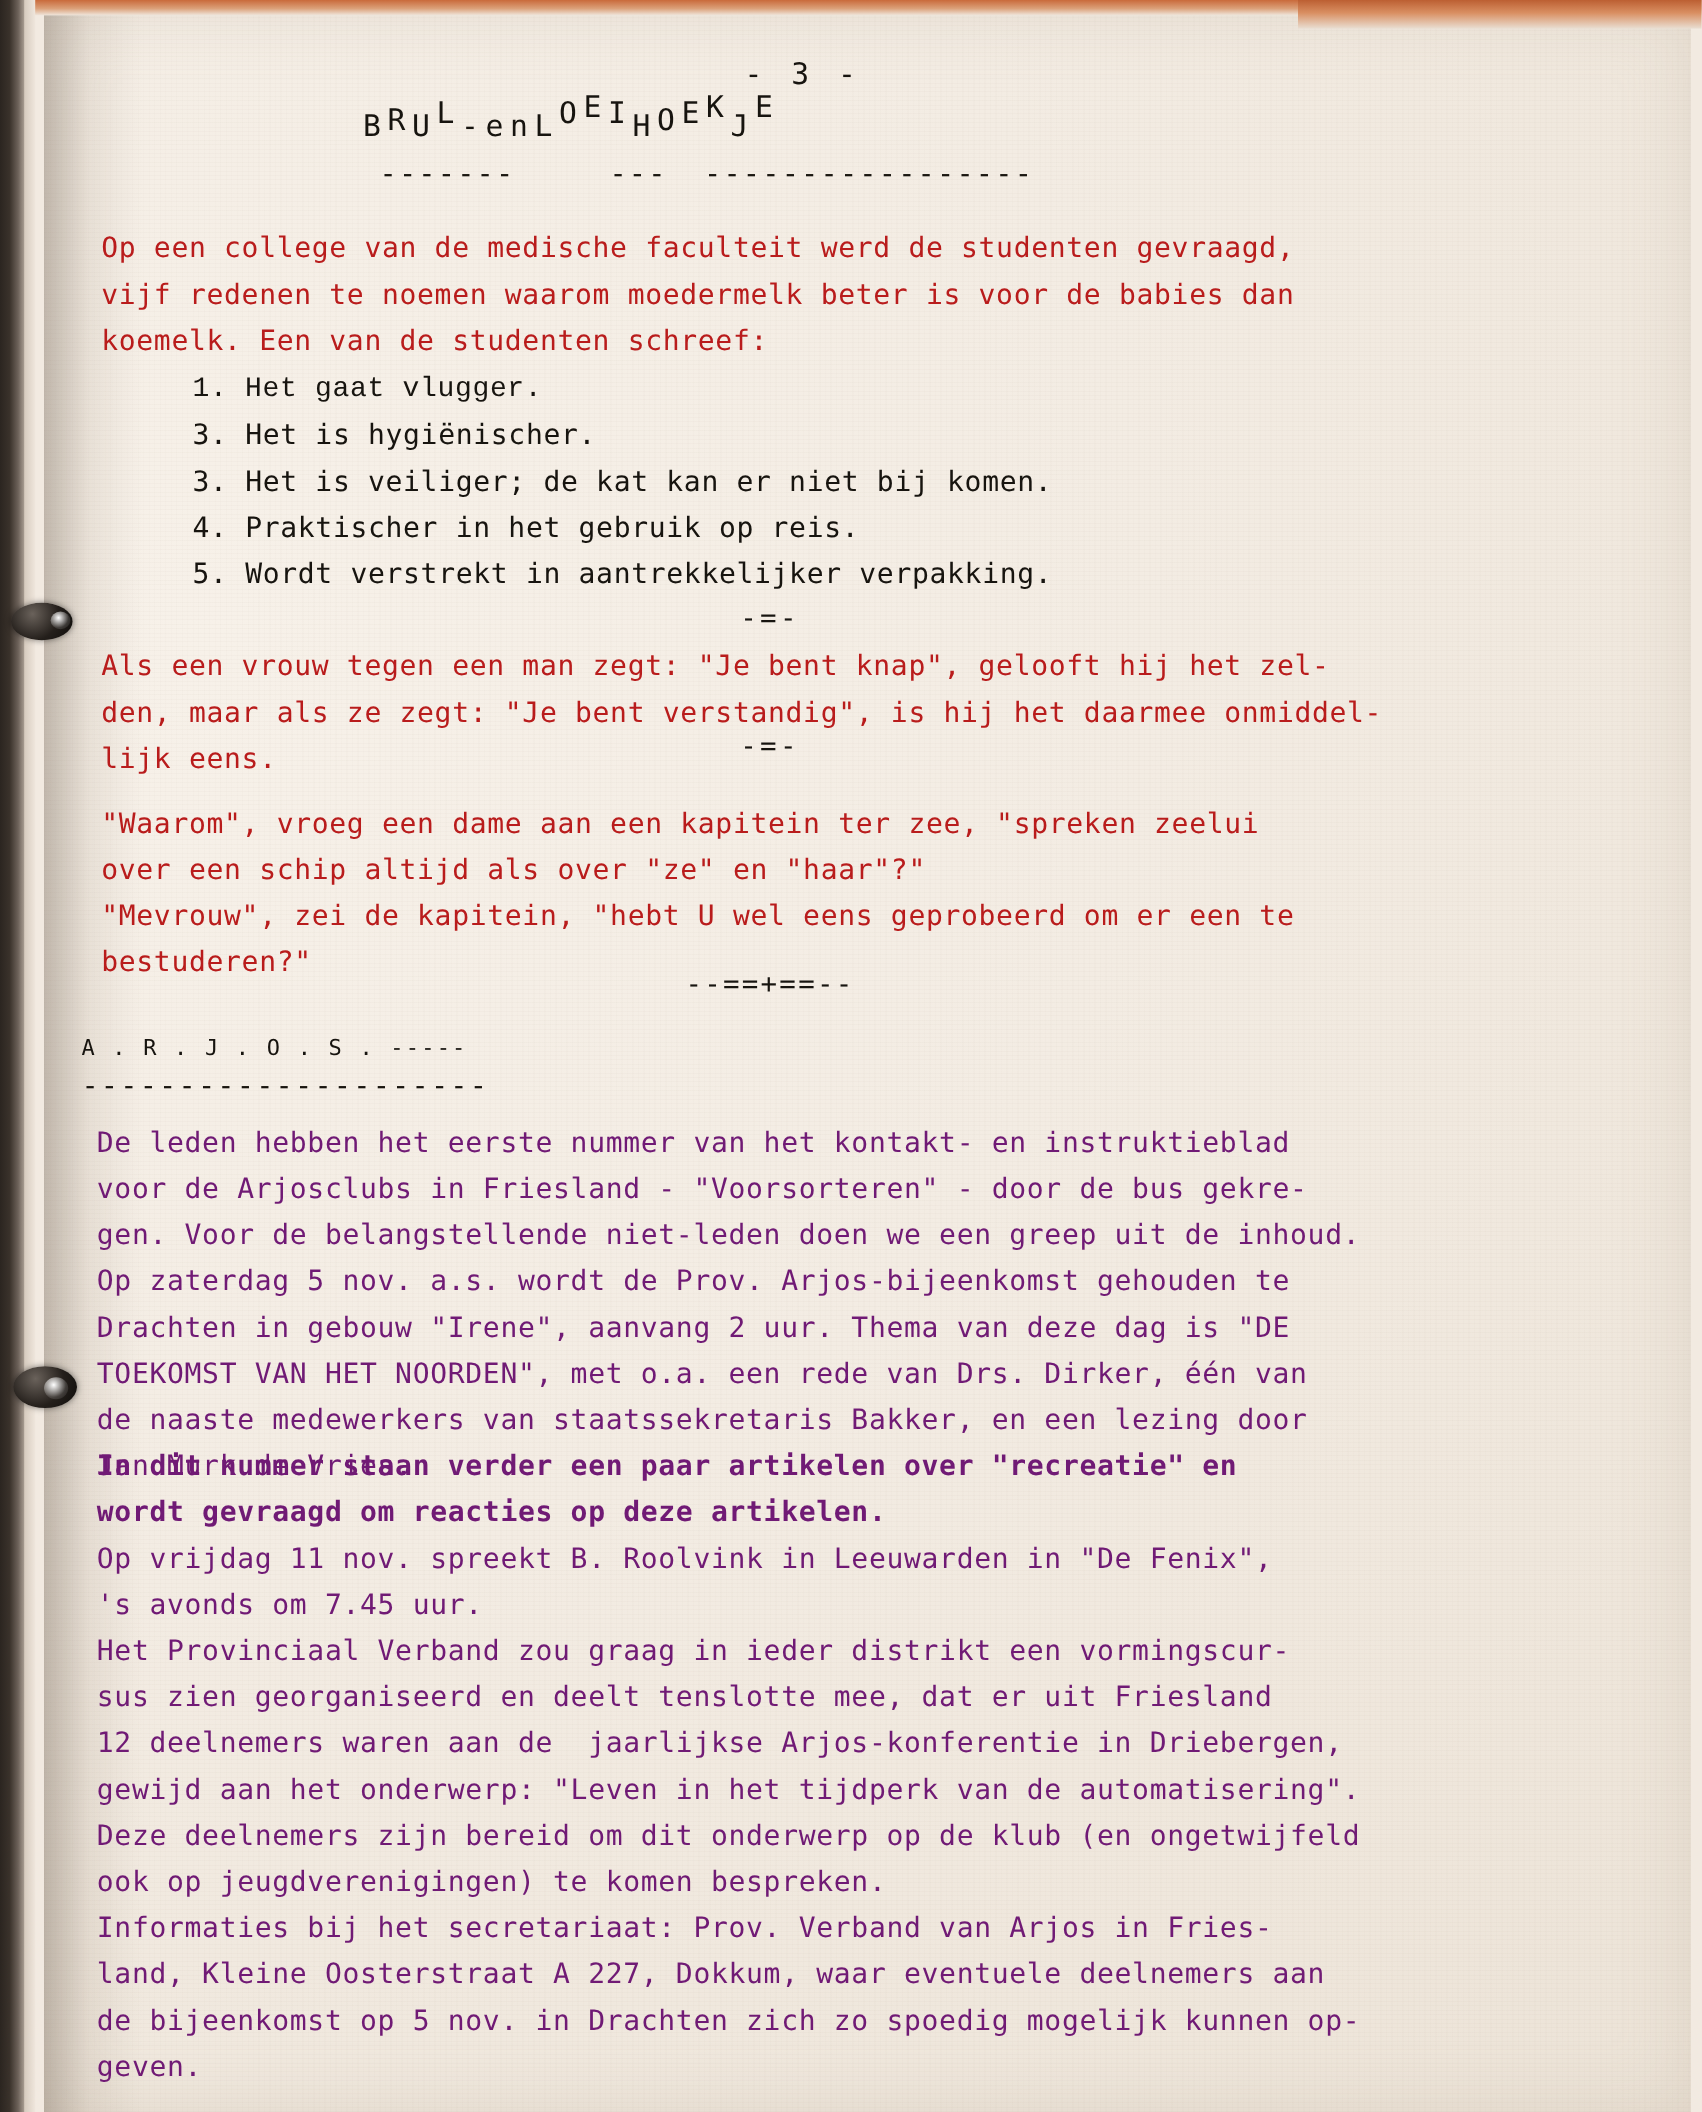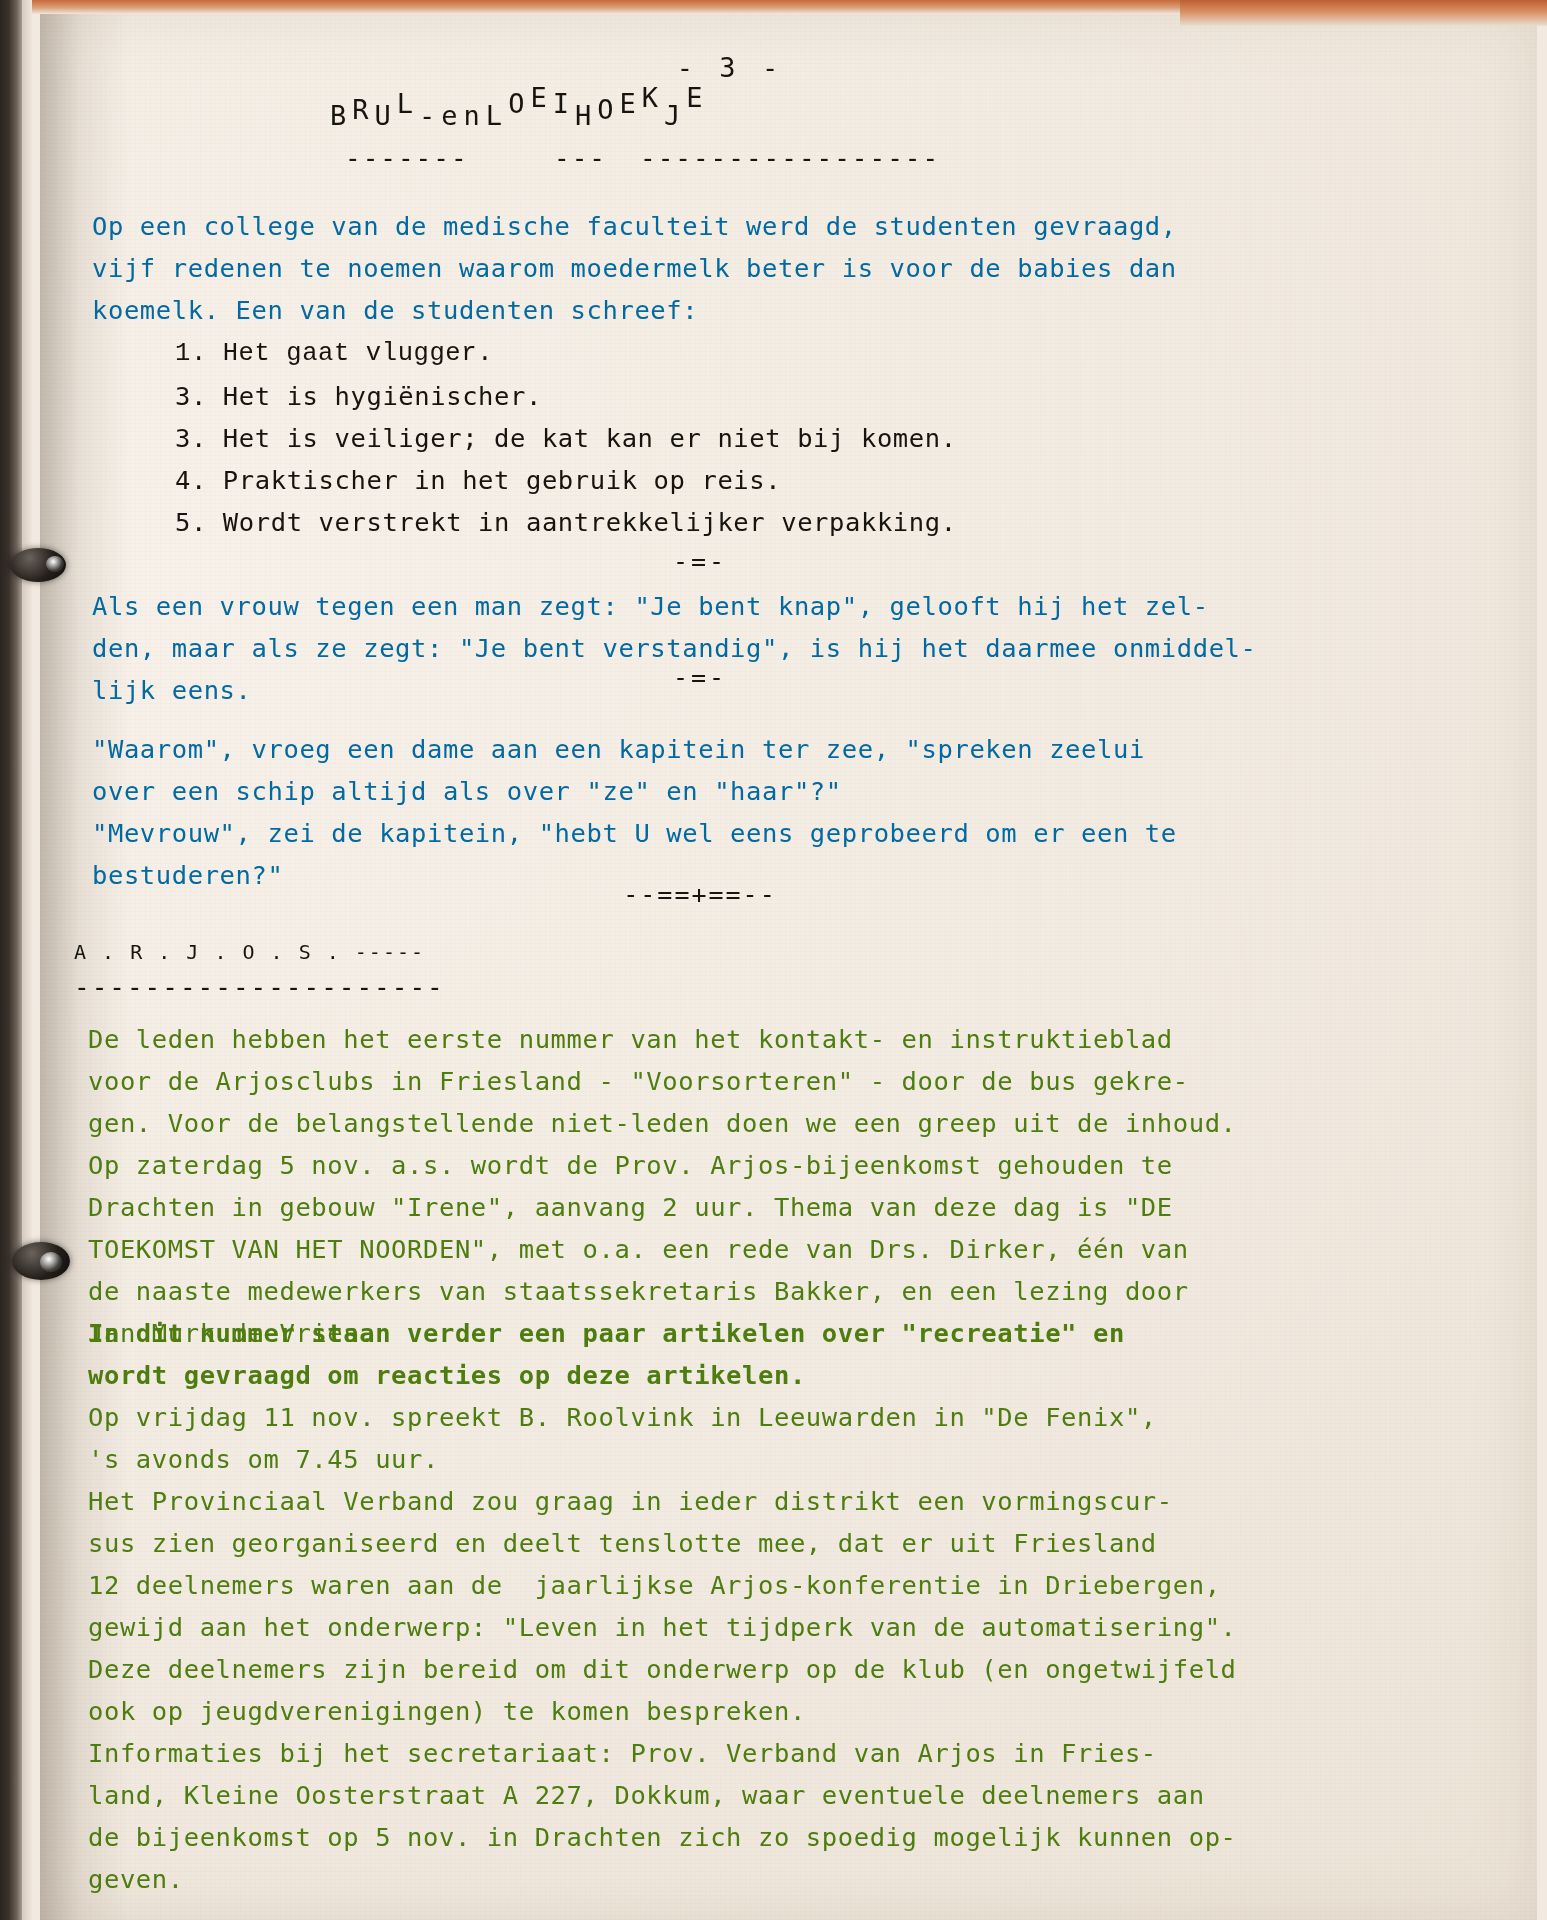--- a/index.html
+++ b/index.html
@@ -135,21 +135,21 @@
     color: #19150f;
     white-space: nowrap;
   }
 
   .para {
     position: absolute;
     font-size: 25.5px;
     line-height: 42px;
     letter-spacing: 0.6px;
     white-space: pre-wrap;
-    color: #0369a1;
+    color: #b91c1c;
   }
   .sep {
     position: absolute;
     font-size: 25px;
     letter-spacing: 3px;
     text-align: center;
   }
   .list {
     position: absolute;
     font-size: 25.5px;
@@ -158,21 +158,21 @@
     letter-spacing: 0.6px;
   }
   .arjos-head {
     position: absolute;
     font-size: 20px;
     letter-spacing: 2px;
     white-space: pre;
   }
 
   
-  .faded { color: #4d7c0f; }
+  .faded { color: #701a75; }
 </style>
 </head>
 <body>
 
 <div id="scan">
 
   <div class="sheet"></div>
   <div class="gutter-shadow"></div>
   <div class="grain"></div>
   <div class="top-band"></div>

